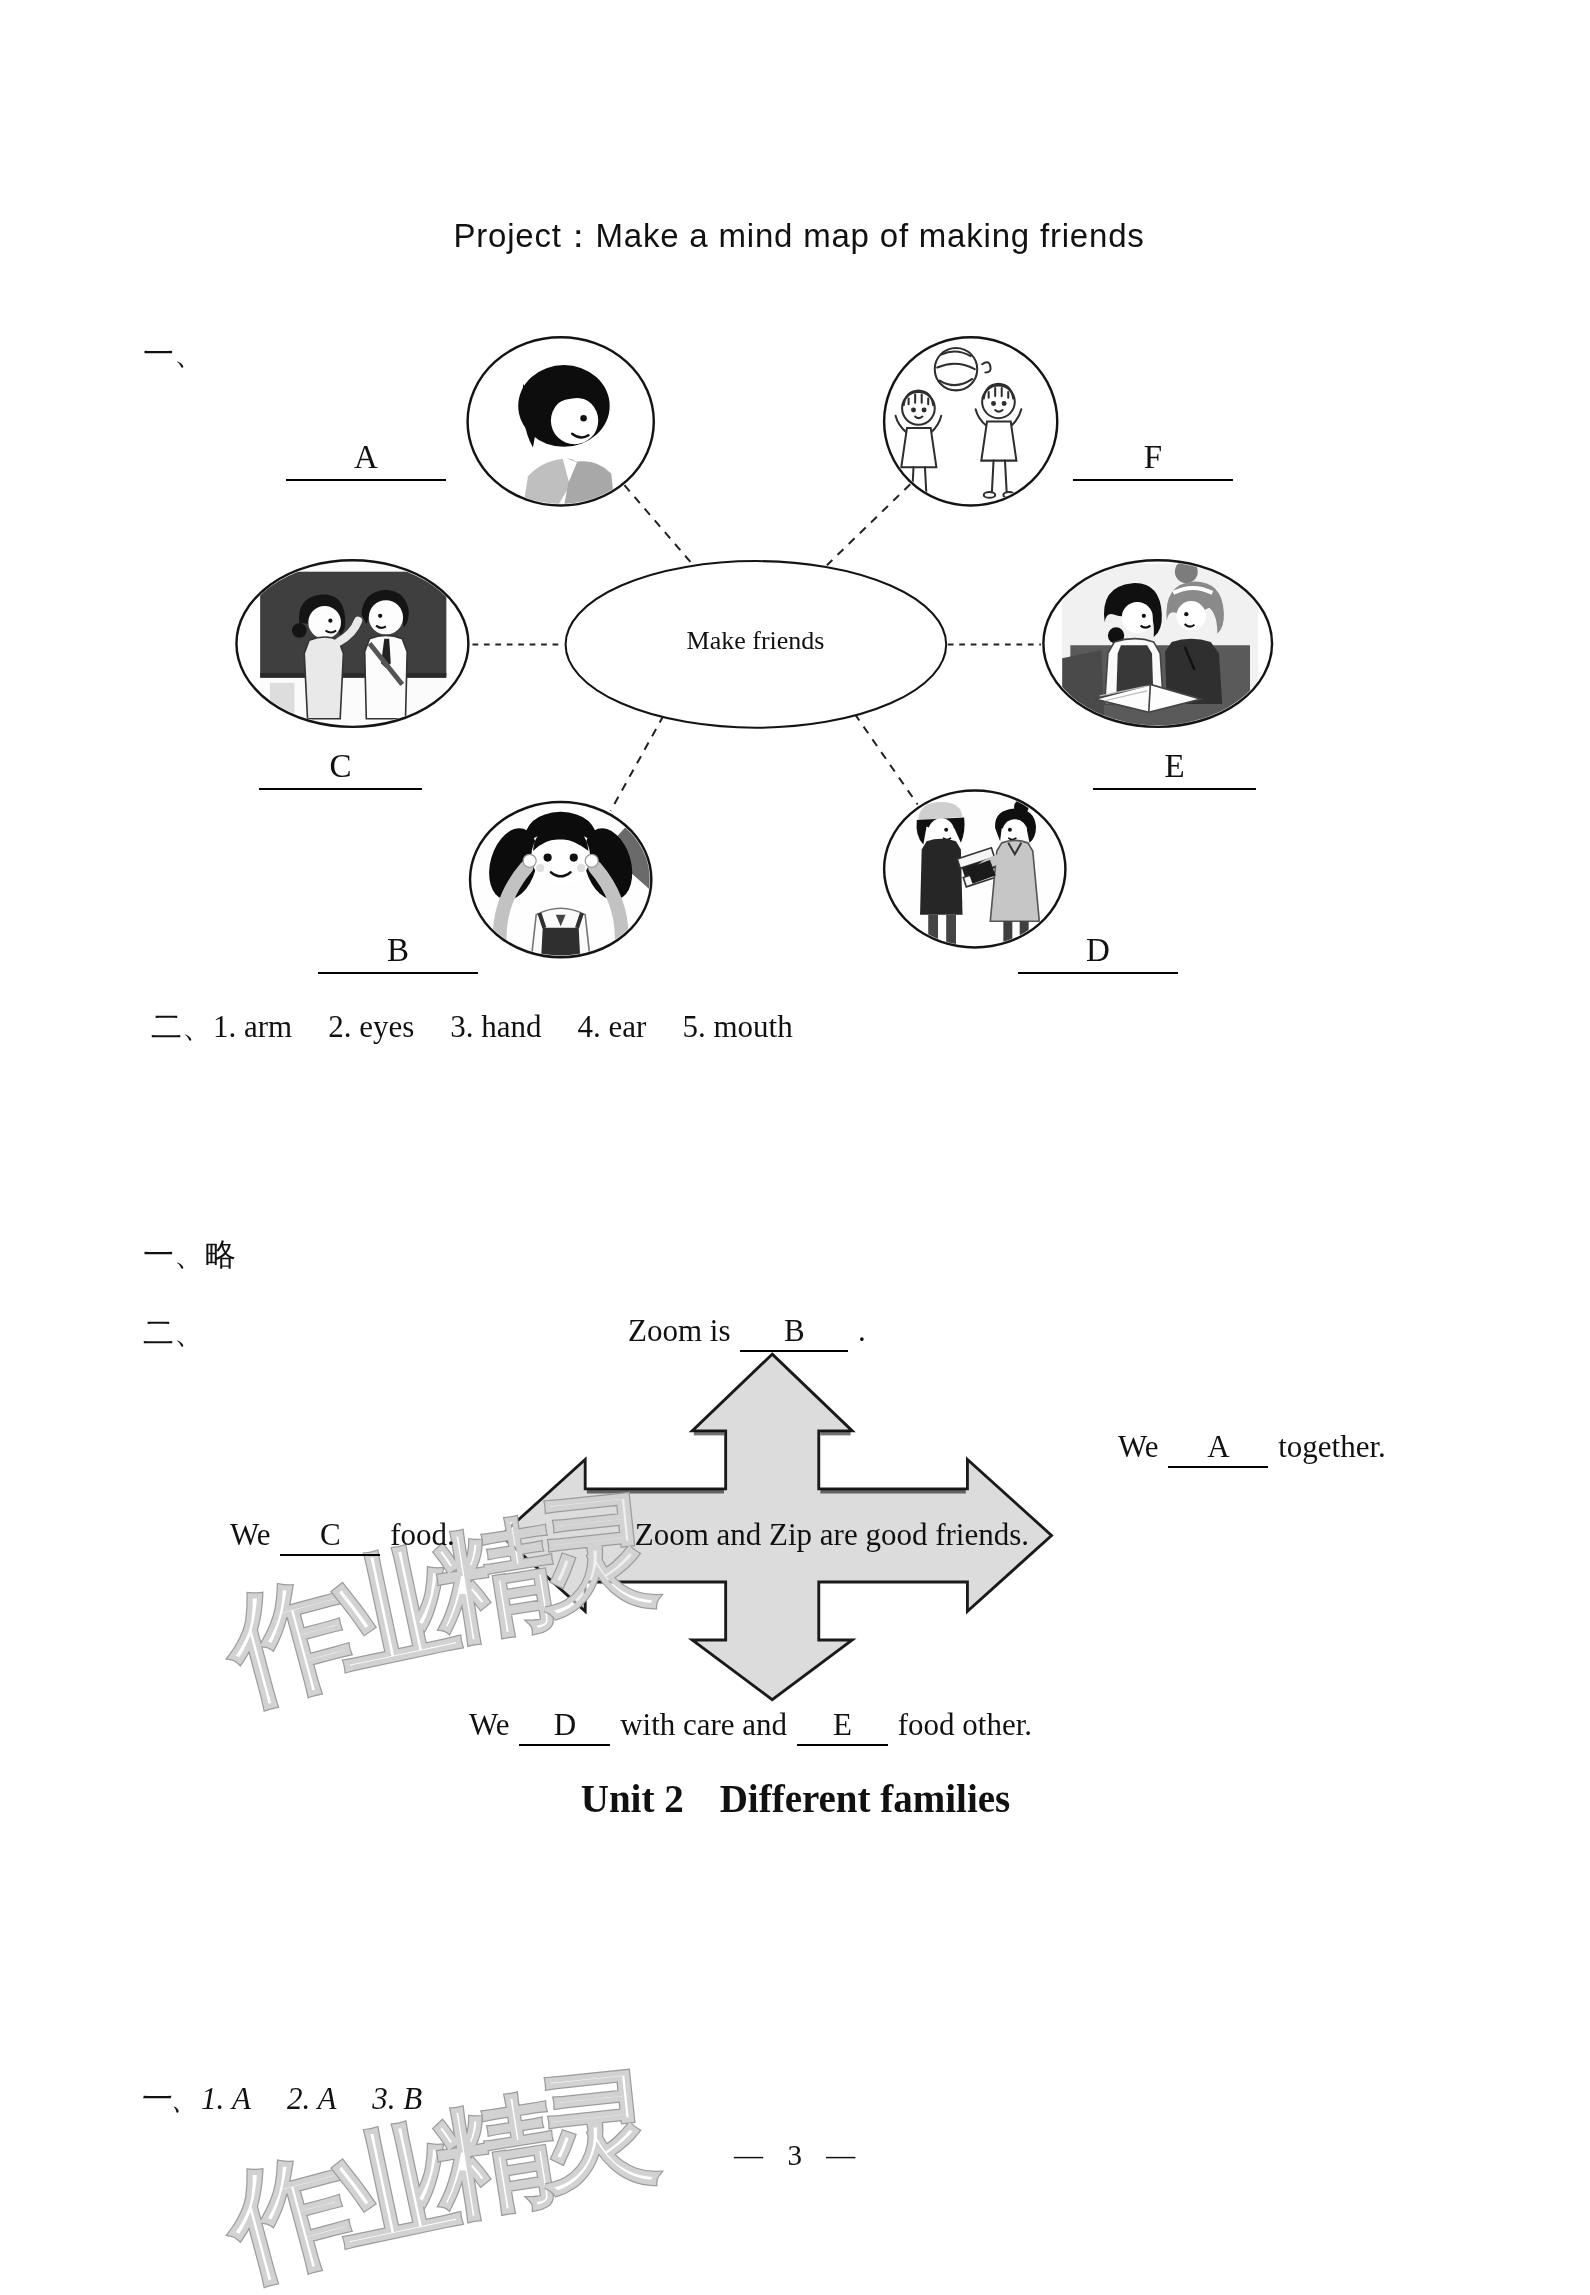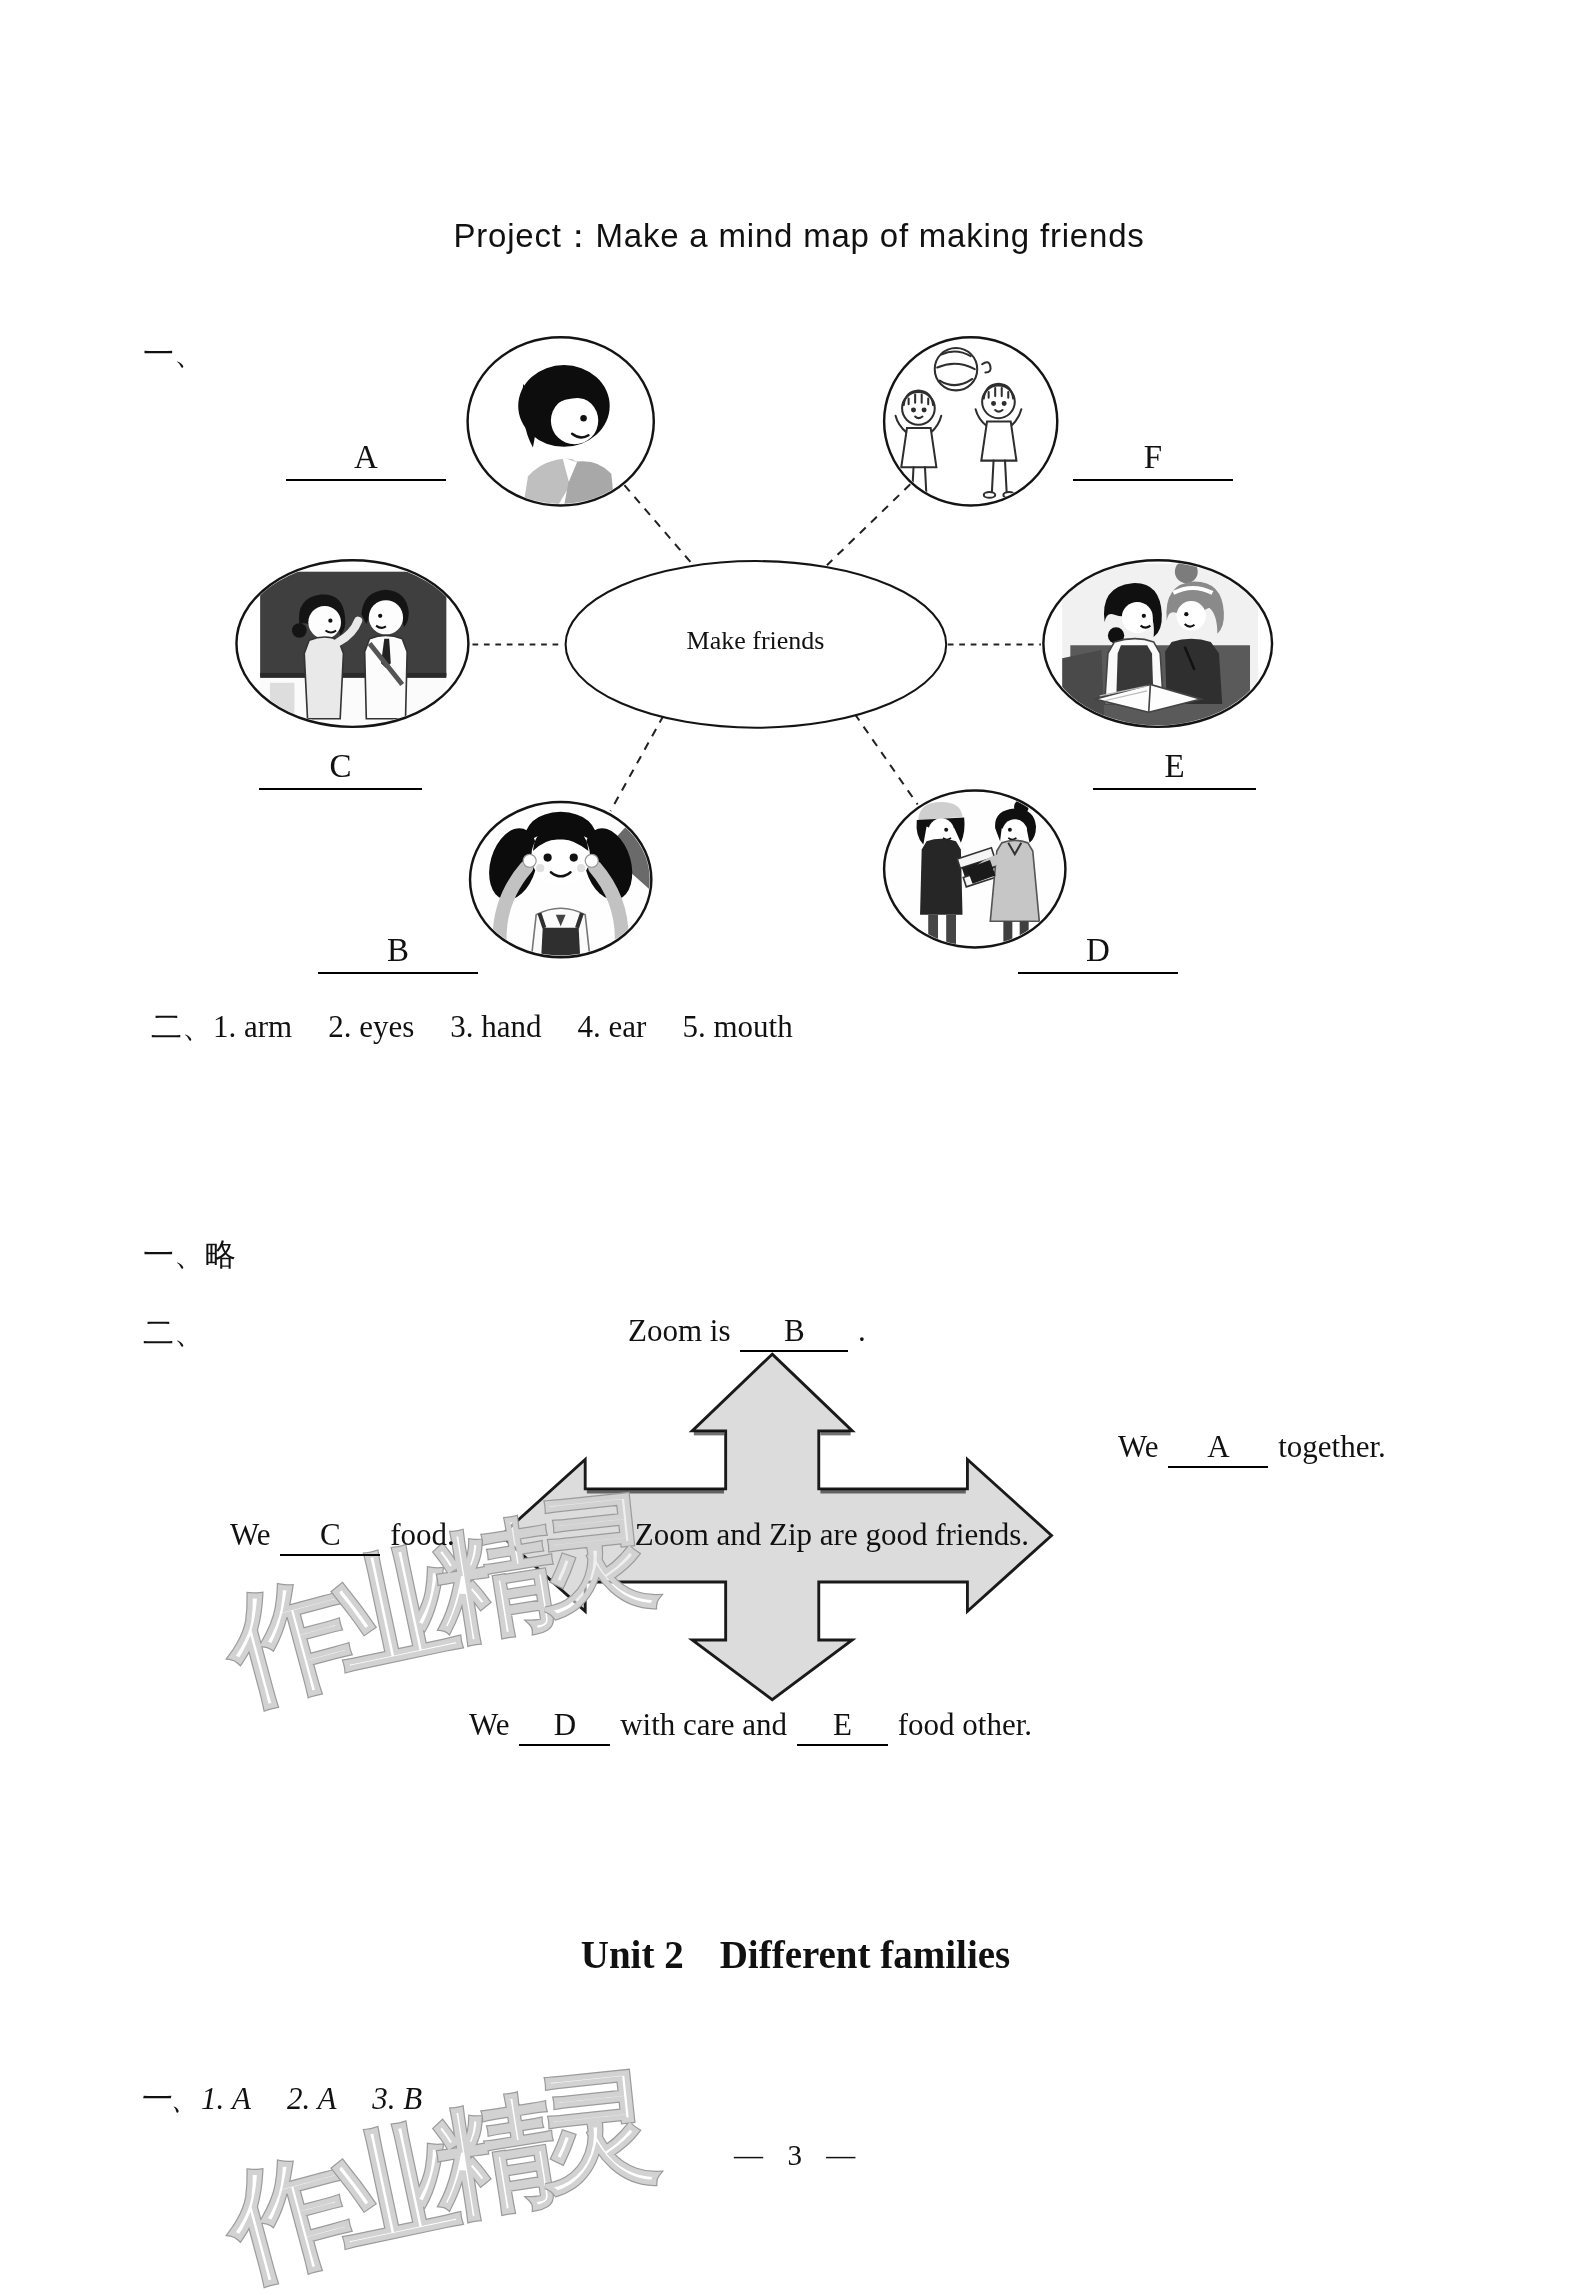--- a/index.html
+++ b/index.html
@@ -282,21 +282,21 @@
   <div class="abs fill-line" style="left:523px;top:1516px;width:506px;text-align:right;">Zoom and Zip are good friends.</div>
 
   <div class="abs fill-line" style="left:1073px;top:1428px;margin-left:45px;">
     <span>We</span><span class="blank" style="width:100px;"><span class="ans">A</span></span><span>together.</span>
   </div>
 
   <div class="abs fill-line" style="left:469px;top:1706px;">
     <span>We</span><span class="blank" style="width:91px;"><span class="ans">D</span></span><span>with care and</span><span class="blank" style="width:91px;"><span class="ans">E</span></span><span>food other.</span>
   </div>
 
-  <div class="abs heading-unit" style="left:0;right:0;top:1932px;text-align:center;">
+  <div class="abs heading-unit" style="left:0;right:0;top:1776px;text-align:center;">
     <span>Unit 2</span><span class="gap"></span><span>Different families</span>
   </div>
 
 
   <div class="abs bodyline" style="left:139px;top:2078px;font-style:italic;">
     <span>一、</span><span class="item">1. A</span><span class="item">2. A</span><span class="item">3. B</span>
   </div>
 
   <div class="abs footer" style="left:0;right:0;top:2139px;text-align:center;">
     <span>—</span><span>3</span><span>—</span>

